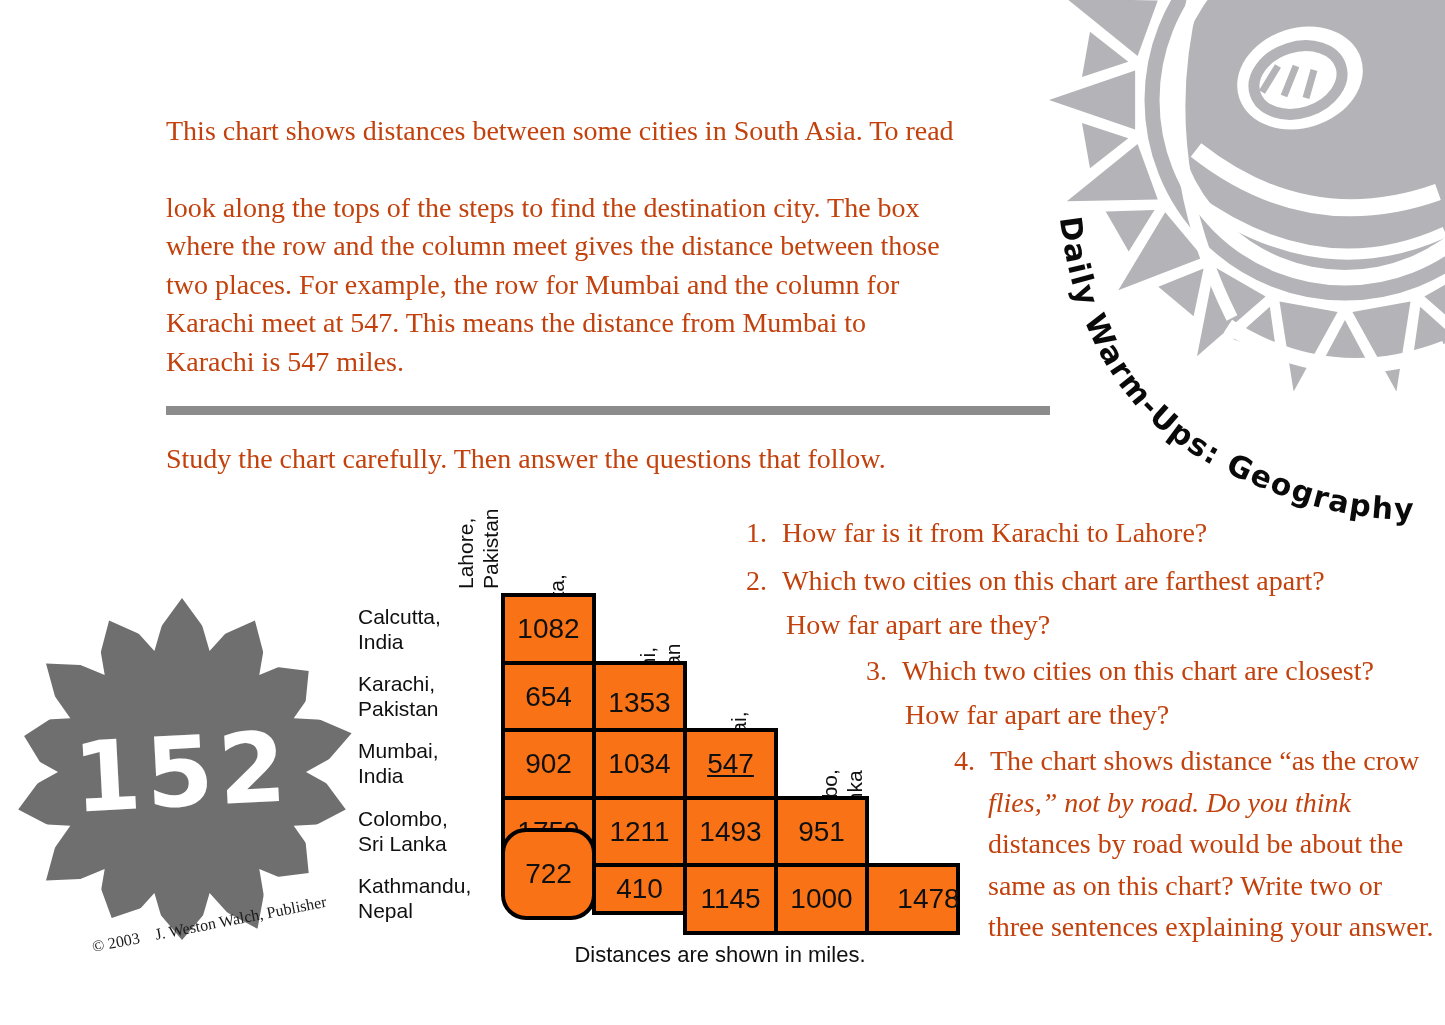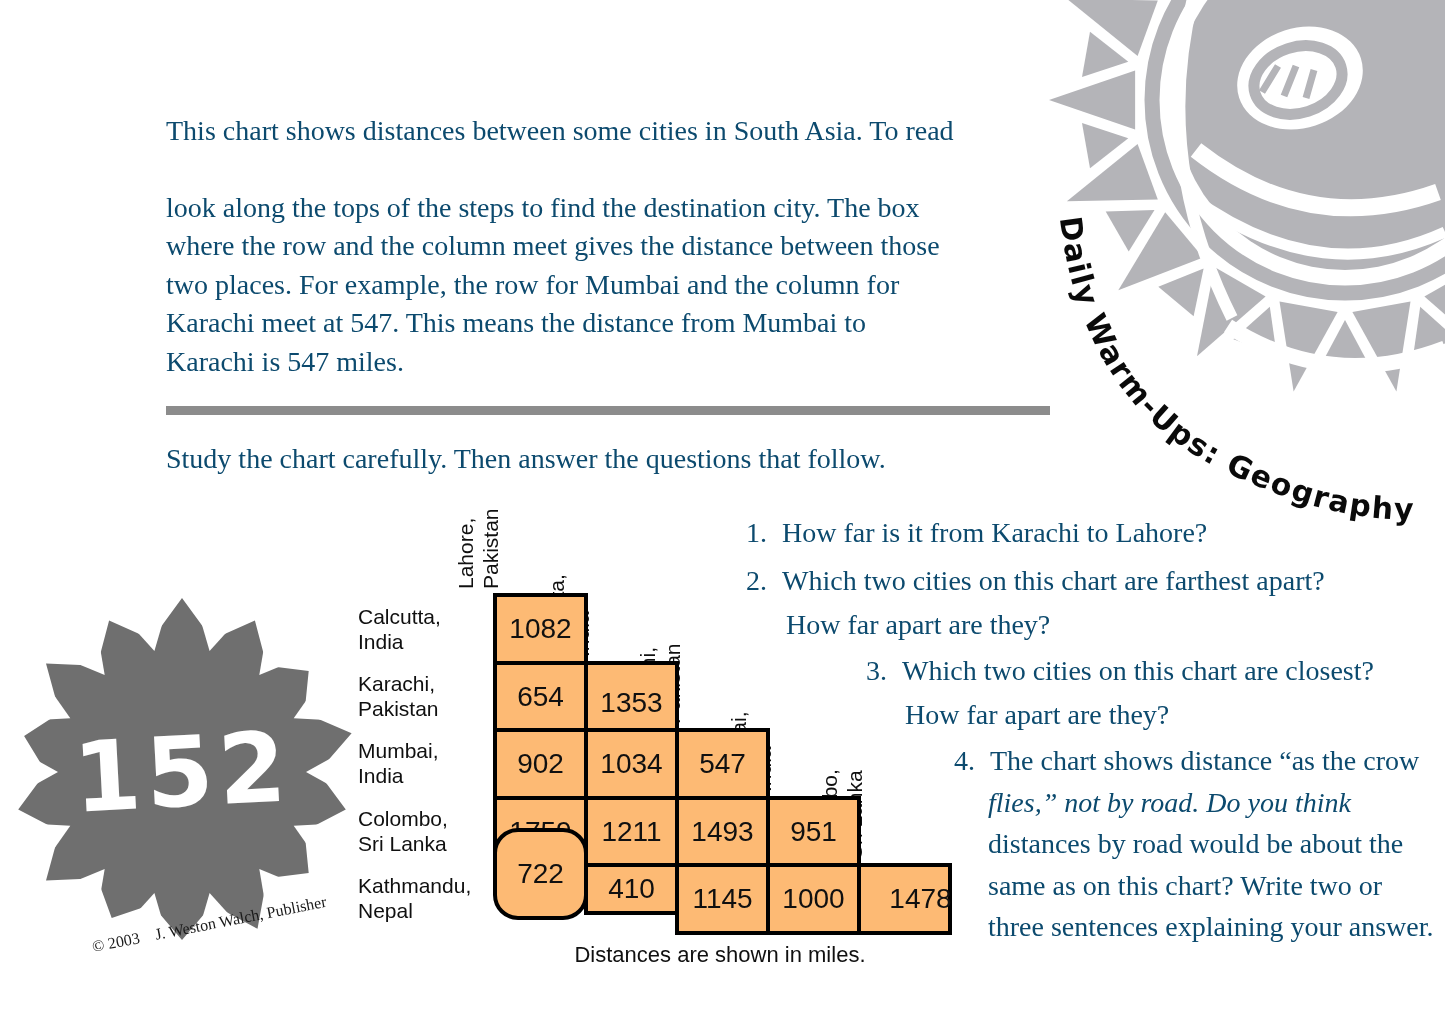--- a/index.html
+++ b/index.html
@@ -3,28 +3,28 @@
 <meta charset="utf-8">
 <style>
   html,body{margin:0;padding:0;background:#fff;}
   body{width:1445px;height:1025px;position:relative;overflow:hidden;
        font-family:"Liberation Serif",serif;color:#161616;}
   .abs{position:absolute;white-space:nowrap;}
   
   .title{font-family:"DejaVu Sans",sans-serif;font-weight:bold;
          font-size:41px;letter-spacing:1px;color:#1d1d1d;}
   
-  .serifline{font-size:28px;line-height:38px;color:#0c4a6e;}
+  .serifline{font-size:28px;line-height:38px;color:#c2410c;}
   .divider{background:#8c8c8c;}
   .qnum{display:inline-block;margin-right:15px;}
   
   .cell{position:absolute;border:4px solid #000;box-sizing:border-box;
         display:flex;align-items:center;justify-content:center;
         font-family:"Liberation Sans","DejaVu Sans",sans-serif;
-        font-size:28px;color:#101010;background:#fdba74;}
+        font-size:28px;color:#101010;background:#f97316;margin-left:8px;}
   .rowlabel{position:absolute;font-family:"Liberation Sans","DejaVu Sans",sans-serif;
         font-size:21px;line-height:25px;color:#101010;}
   .collabel{position:absolute;font-family:"Liberation Sans","DejaVu Sans",sans-serif;
         font-size:21px;line-height:25px;color:#101010;height:50px;
         transform:rotate(-90deg);transform-origin:0 100%;white-space:nowrap;}
   .caption{position:absolute;font-family:"Liberation Sans","DejaVu Sans",sans-serif;
         font-size:22px;color:#101010;text-align:center;}
   .copyright{font-size:16px;color:#1a1a1a;transform:rotate(-11deg);
         transform-origin:0 100%;white-space:pre;}
   svg.decor{position:absolute;left:0;top:0;pointer-events:none;}
@@ -164,21 +164,21 @@
     <div>Sri Lanka</div>
   </div>
 
   <div class="cell" style="left:493px;top:593px;width:95px;height:72px;">1082</div>
 
   <div class="cell" style="left:493px;top:661px;width:95px;height:71px;">654</div>
   <div class="cell" style="left:584px;top:661px;width:95px;height:84px;text-align:center;">1353</div>
 
   <div class="cell" style="left:493px;top:728px;width:95px;height:72px;">902</div>
   <div class="cell" style="left:584px;top:728px;width:95px;height:72px;">1034</div>
-  <div class="cell" style="left:675px;top:728px;width:95px;height:72px;">547</div>
+  <div class="cell" style="left:675px;top:728px;width:95px;height:72px;text-decoration:underline;">547</div>
 
   <div class="cell" style="left:493px;top:796px;width:95px;height:71px;">1759</div>
   <div class="cell" style="left:584px;top:796px;width:95px;height:71px;">1211</div>
   <div class="cell" style="left:675px;top:796px;width:95px;height:71px;">1493</div>
   <div class="cell" style="left:766px;top:796px;width:95px;height:71px;">951</div>
 
   <div class="cell" style="left:493px;top:828px;width:95px;height:92px;border-radius:25px;">722</div>
   <div class="cell" style="left:584px;top:863px;width:95px;height:52px;">410</div>
   <div class="cell" style="left:675px;top:863px;width:95px;height:72px;">1145</div>
   <div class="cell" style="left:766px;top:863px;width:95px;height:72px;">1000</div>

